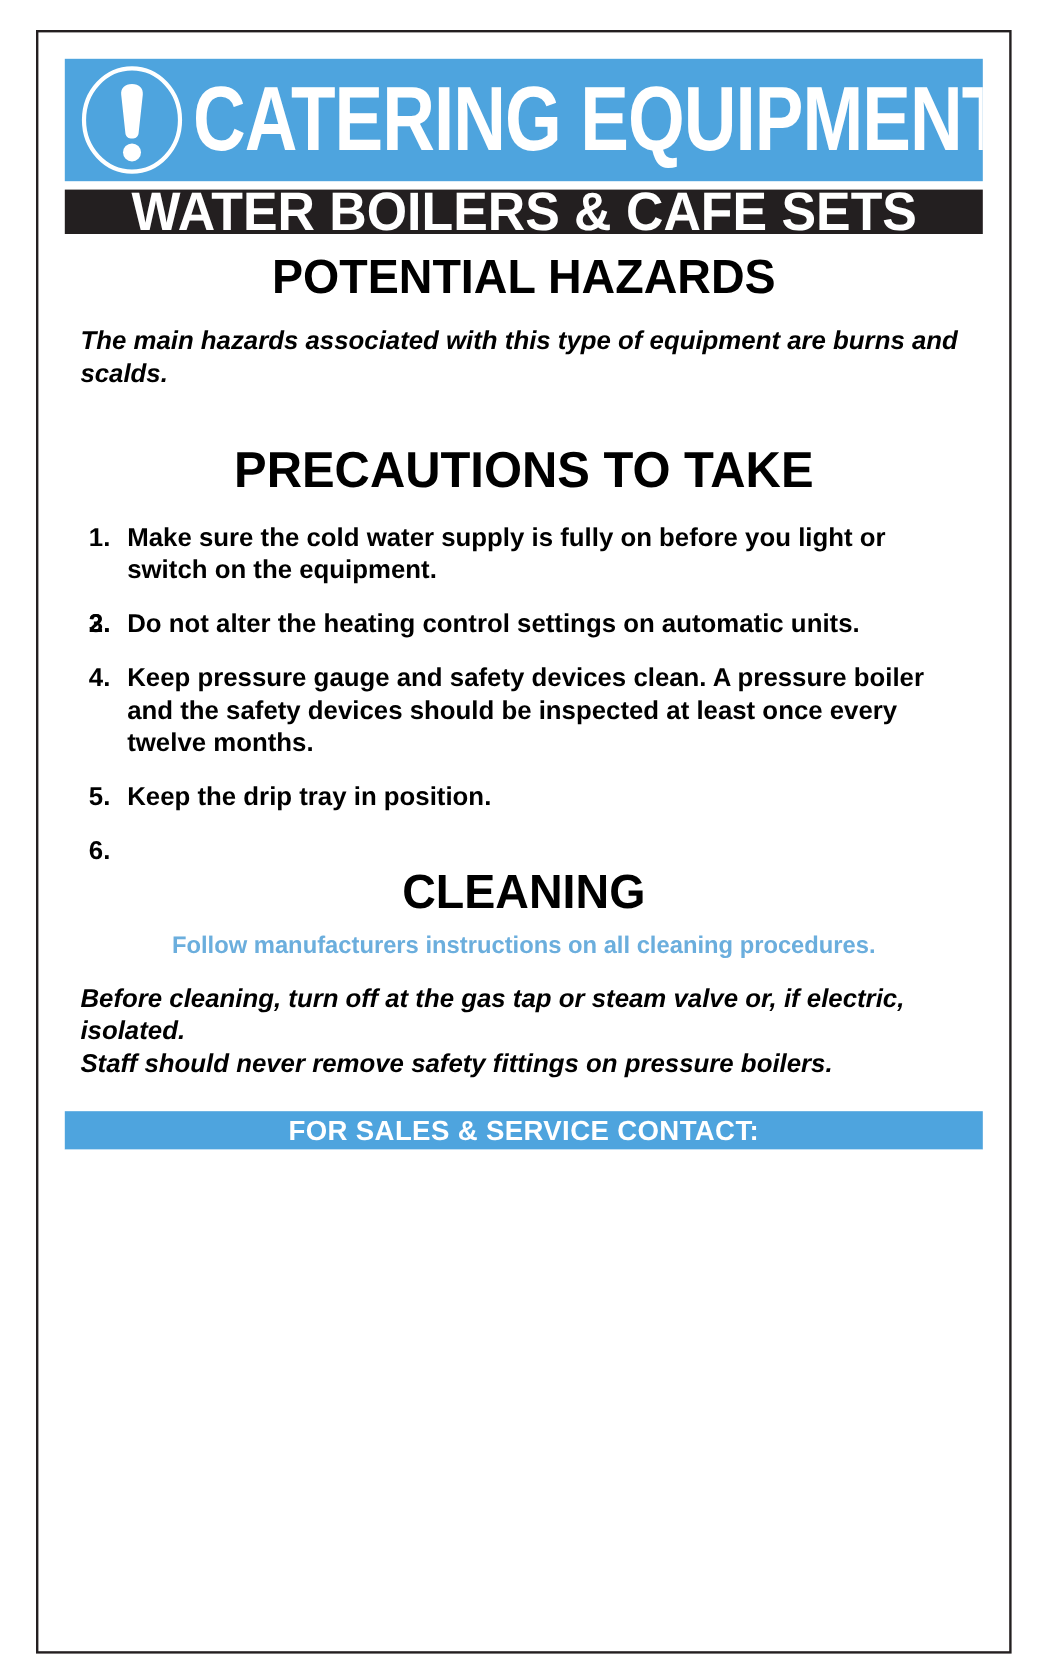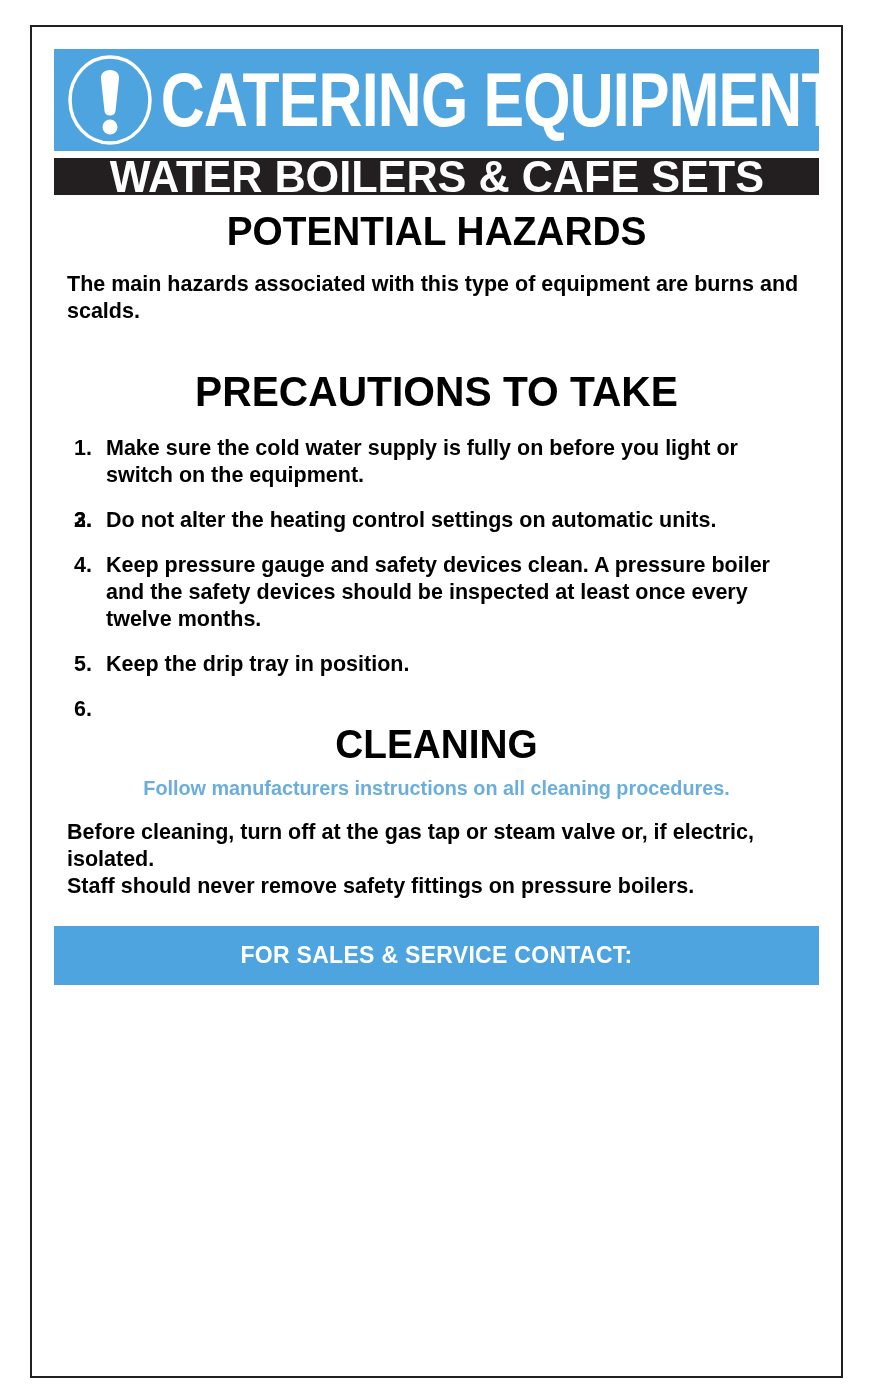--- a/index.html
+++ b/index.html
@@ -117,20 +117,21 @@
 
   
   .intro {
     margin-top: 18px;
     margin-left: 13px;
     margin-right: 12px;
     font-size: 21.5px;
     line-height: 27px;
     font-weight: bold;
     color: #000000;
+    font-style: italic;
   }
 
   ol.precautions {
     list-style: none;
     margin: 20px 0 0 0;
     padding: 0;
   }
   ol.precautions li {
     position: relative;
     margin-left: 20px;
@@ -159,33 +160,34 @@
     font-weight: bold;
     color: #6BAEDD;
     white-space: nowrap;
     transform: scaleX(0.99);
   }
 
   .clean-body {
     margin-top: 18px;
     margin-left: 13px;
     margin-right: 10px;
+    font-style: italic;
   }
   .clean-body p {
     margin: 0 0 0 0;
     font-size: 21.5px;
     line-height: 27px;
     font-weight: bold;
     color: #000000;
   }
 
   
   .footer-bar {
     margin-top: 26px;
-    height: 59px;
+    height: 32px;
     background: #4EA4DE;
     display: flex;
     align-items: center;
     justify-content: center;
   }
   .footer-text {
     color: #ffffff;
     font-weight: bold;
     font-size: 23px;
     line-height: 23px;

